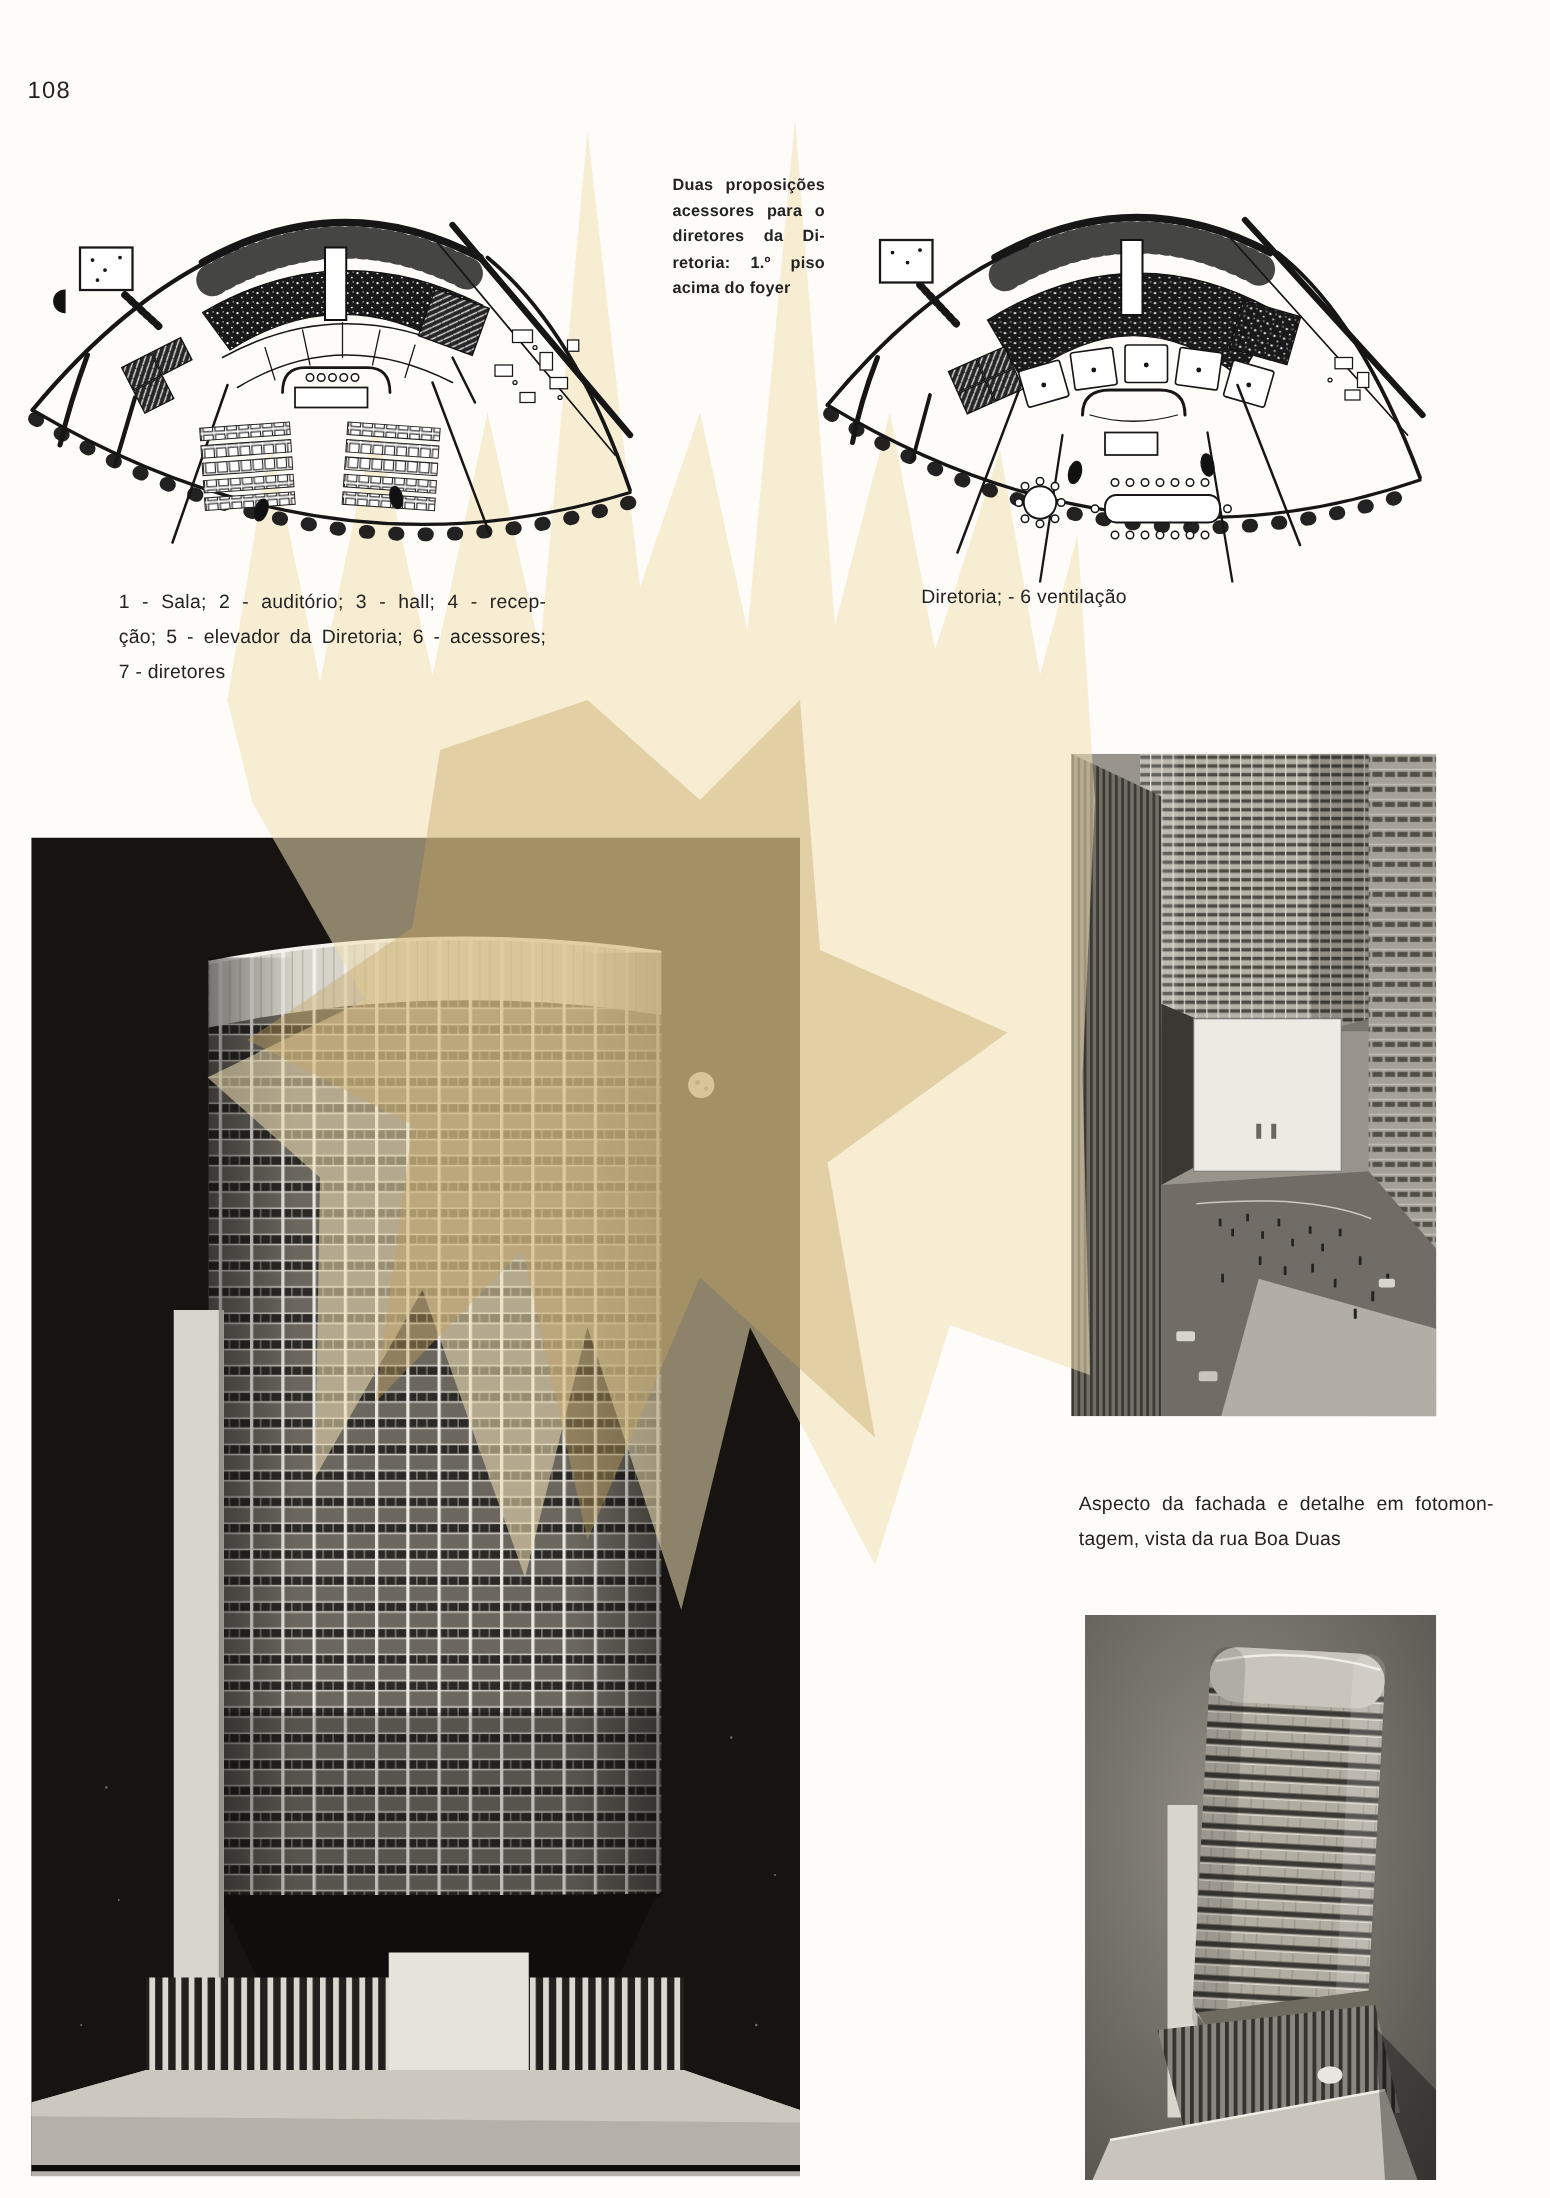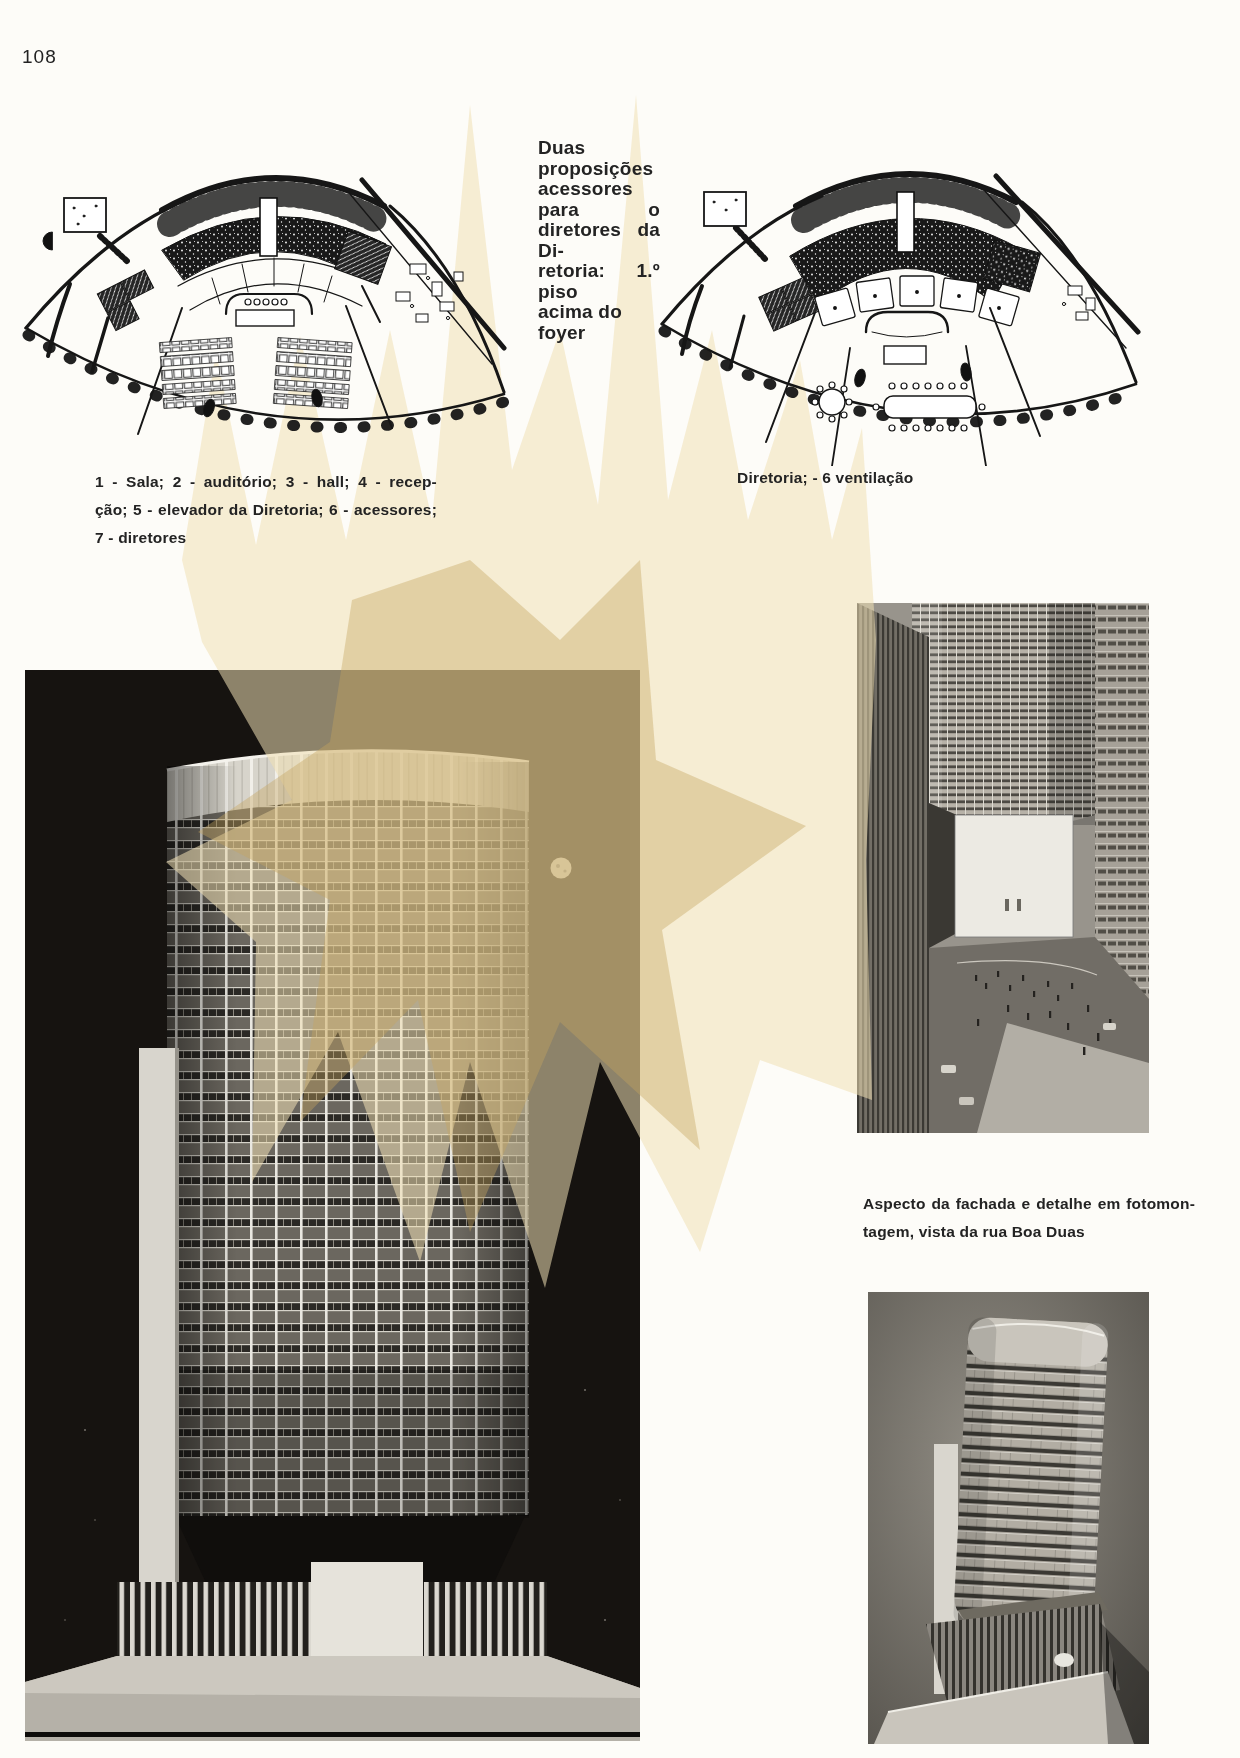--- a/index.html
+++ b/index.html
@@ -6,29 +6,29 @@
   body{
     width:1240px;height:1758px;position:relative;overflow:hidden;
     background:#fdfcf8;
     font-family:"Liberation Sans", sans-serif;color:#1e1e1e;
   }
   .abs{position:absolute;}
   .ink{z-index:3;}
   .photo{z-index:1;}
   .wm{z-index:2;pointer-events:none;}
   #page-number{font-size:19px;letter-spacing:1px;color:#222;}
-  .cap{font-weight:700;font-size:15.5px;line-height:28px;letter-spacing:.2px;color:#232323;}
-  .intro{font-weight:700;font-size:19px;line-height:20.5px;letter-spacing:.2px;color:#232323;}
+  .cap{font-weight:400;font-size:15.5px;line-height:28px;letter-spacing:.2px;color:#232323;}
+  .intro{font-weight:700;font-size:13px;line-height:20.5px;letter-spacing:.2px;color:#232323;}
   .jl{text-align:justify;text-align-last:justify;}
   svg{display:block;}
 </style>
 </head>
 <body>
 
-<div id="page-number" class="abs ink" style="left:22px;top:46px;">108</div>
+<div id="page-number" class="abs ink" style="left:22px;top:62px;">108</div>
 
 <div class="abs ink" style="left:12px;top:136px;width:505px;height:330px;">
 <svg width="505" height="330" viewBox="0 0 505 330">
   <defs>
     <pattern id="lp-seat" width="9.5" height="11" patternUnits="userSpaceOnUse">
       <rect width="9.5" height="11" fill="#ffffff"></rect>
       <rect x="0.7" y="0.9" width="7.6" height="8.4" fill="#ffffff" stroke="#222" stroke-width="0.9"></rect>
     </pattern>
     <pattern id="lp-stip" width="8" height="8" patternUnits="userSpaceOnUse">
       <rect width="8" height="8" fill="#191919"></rect>

